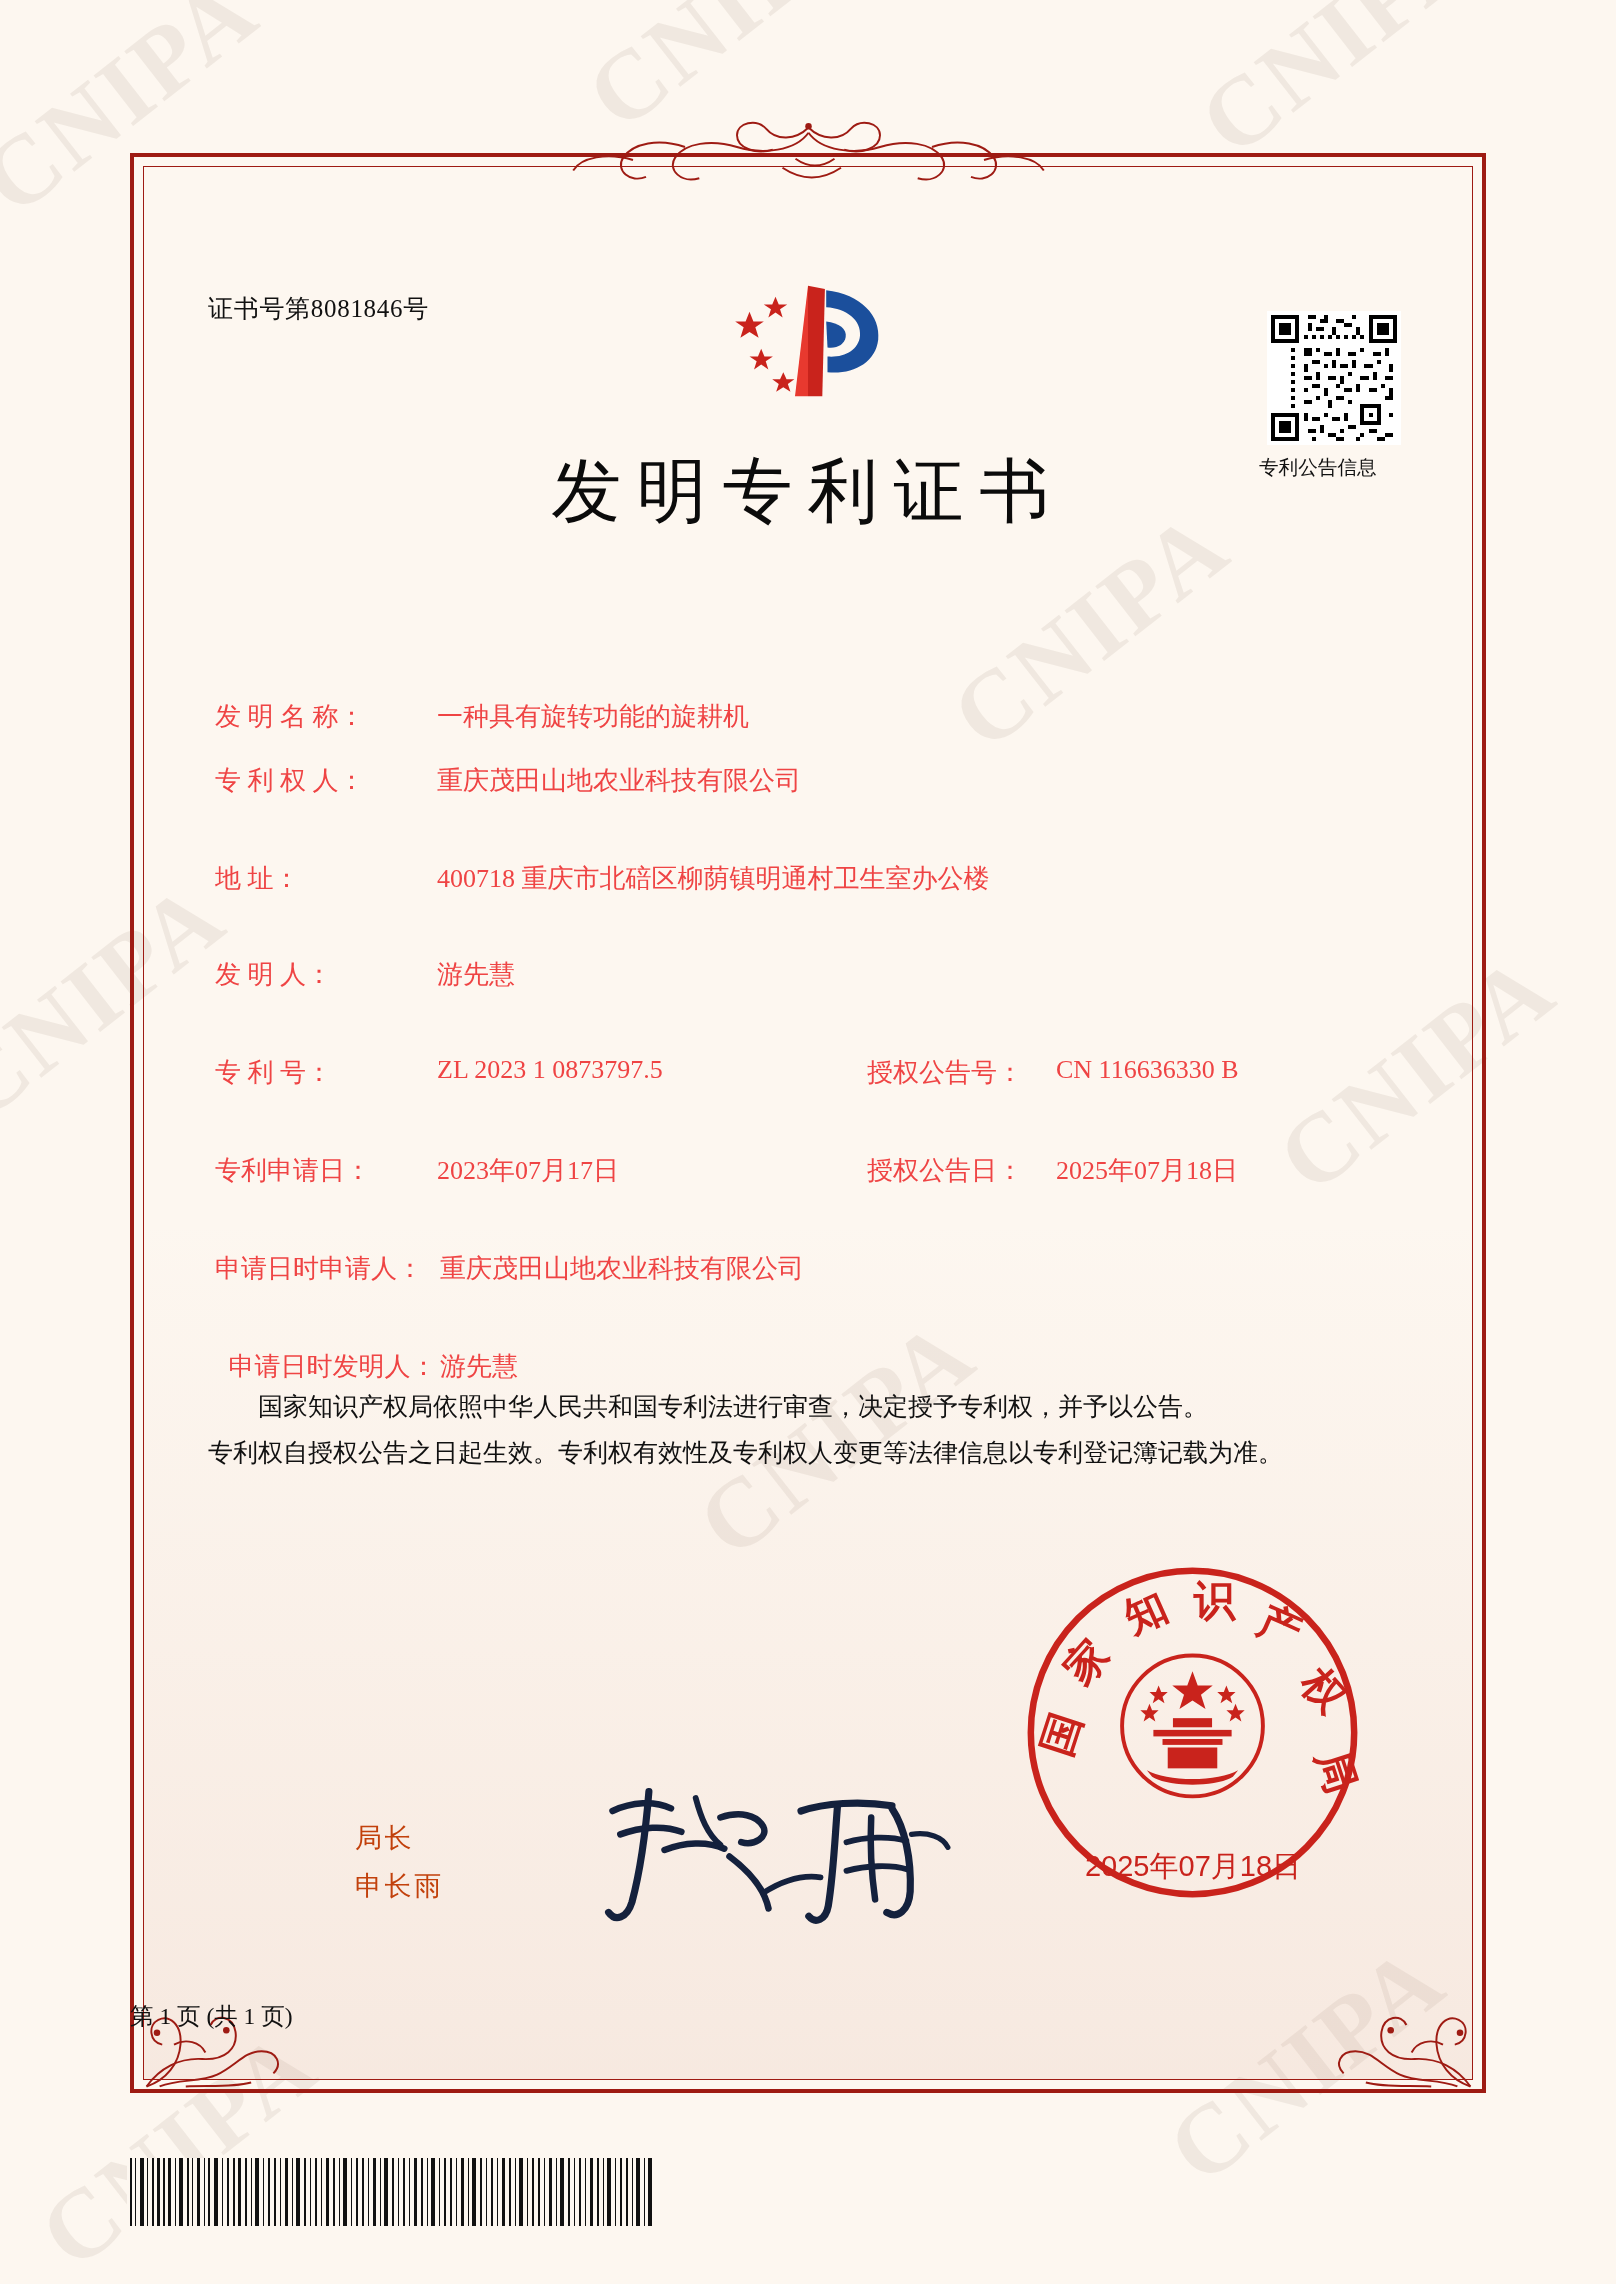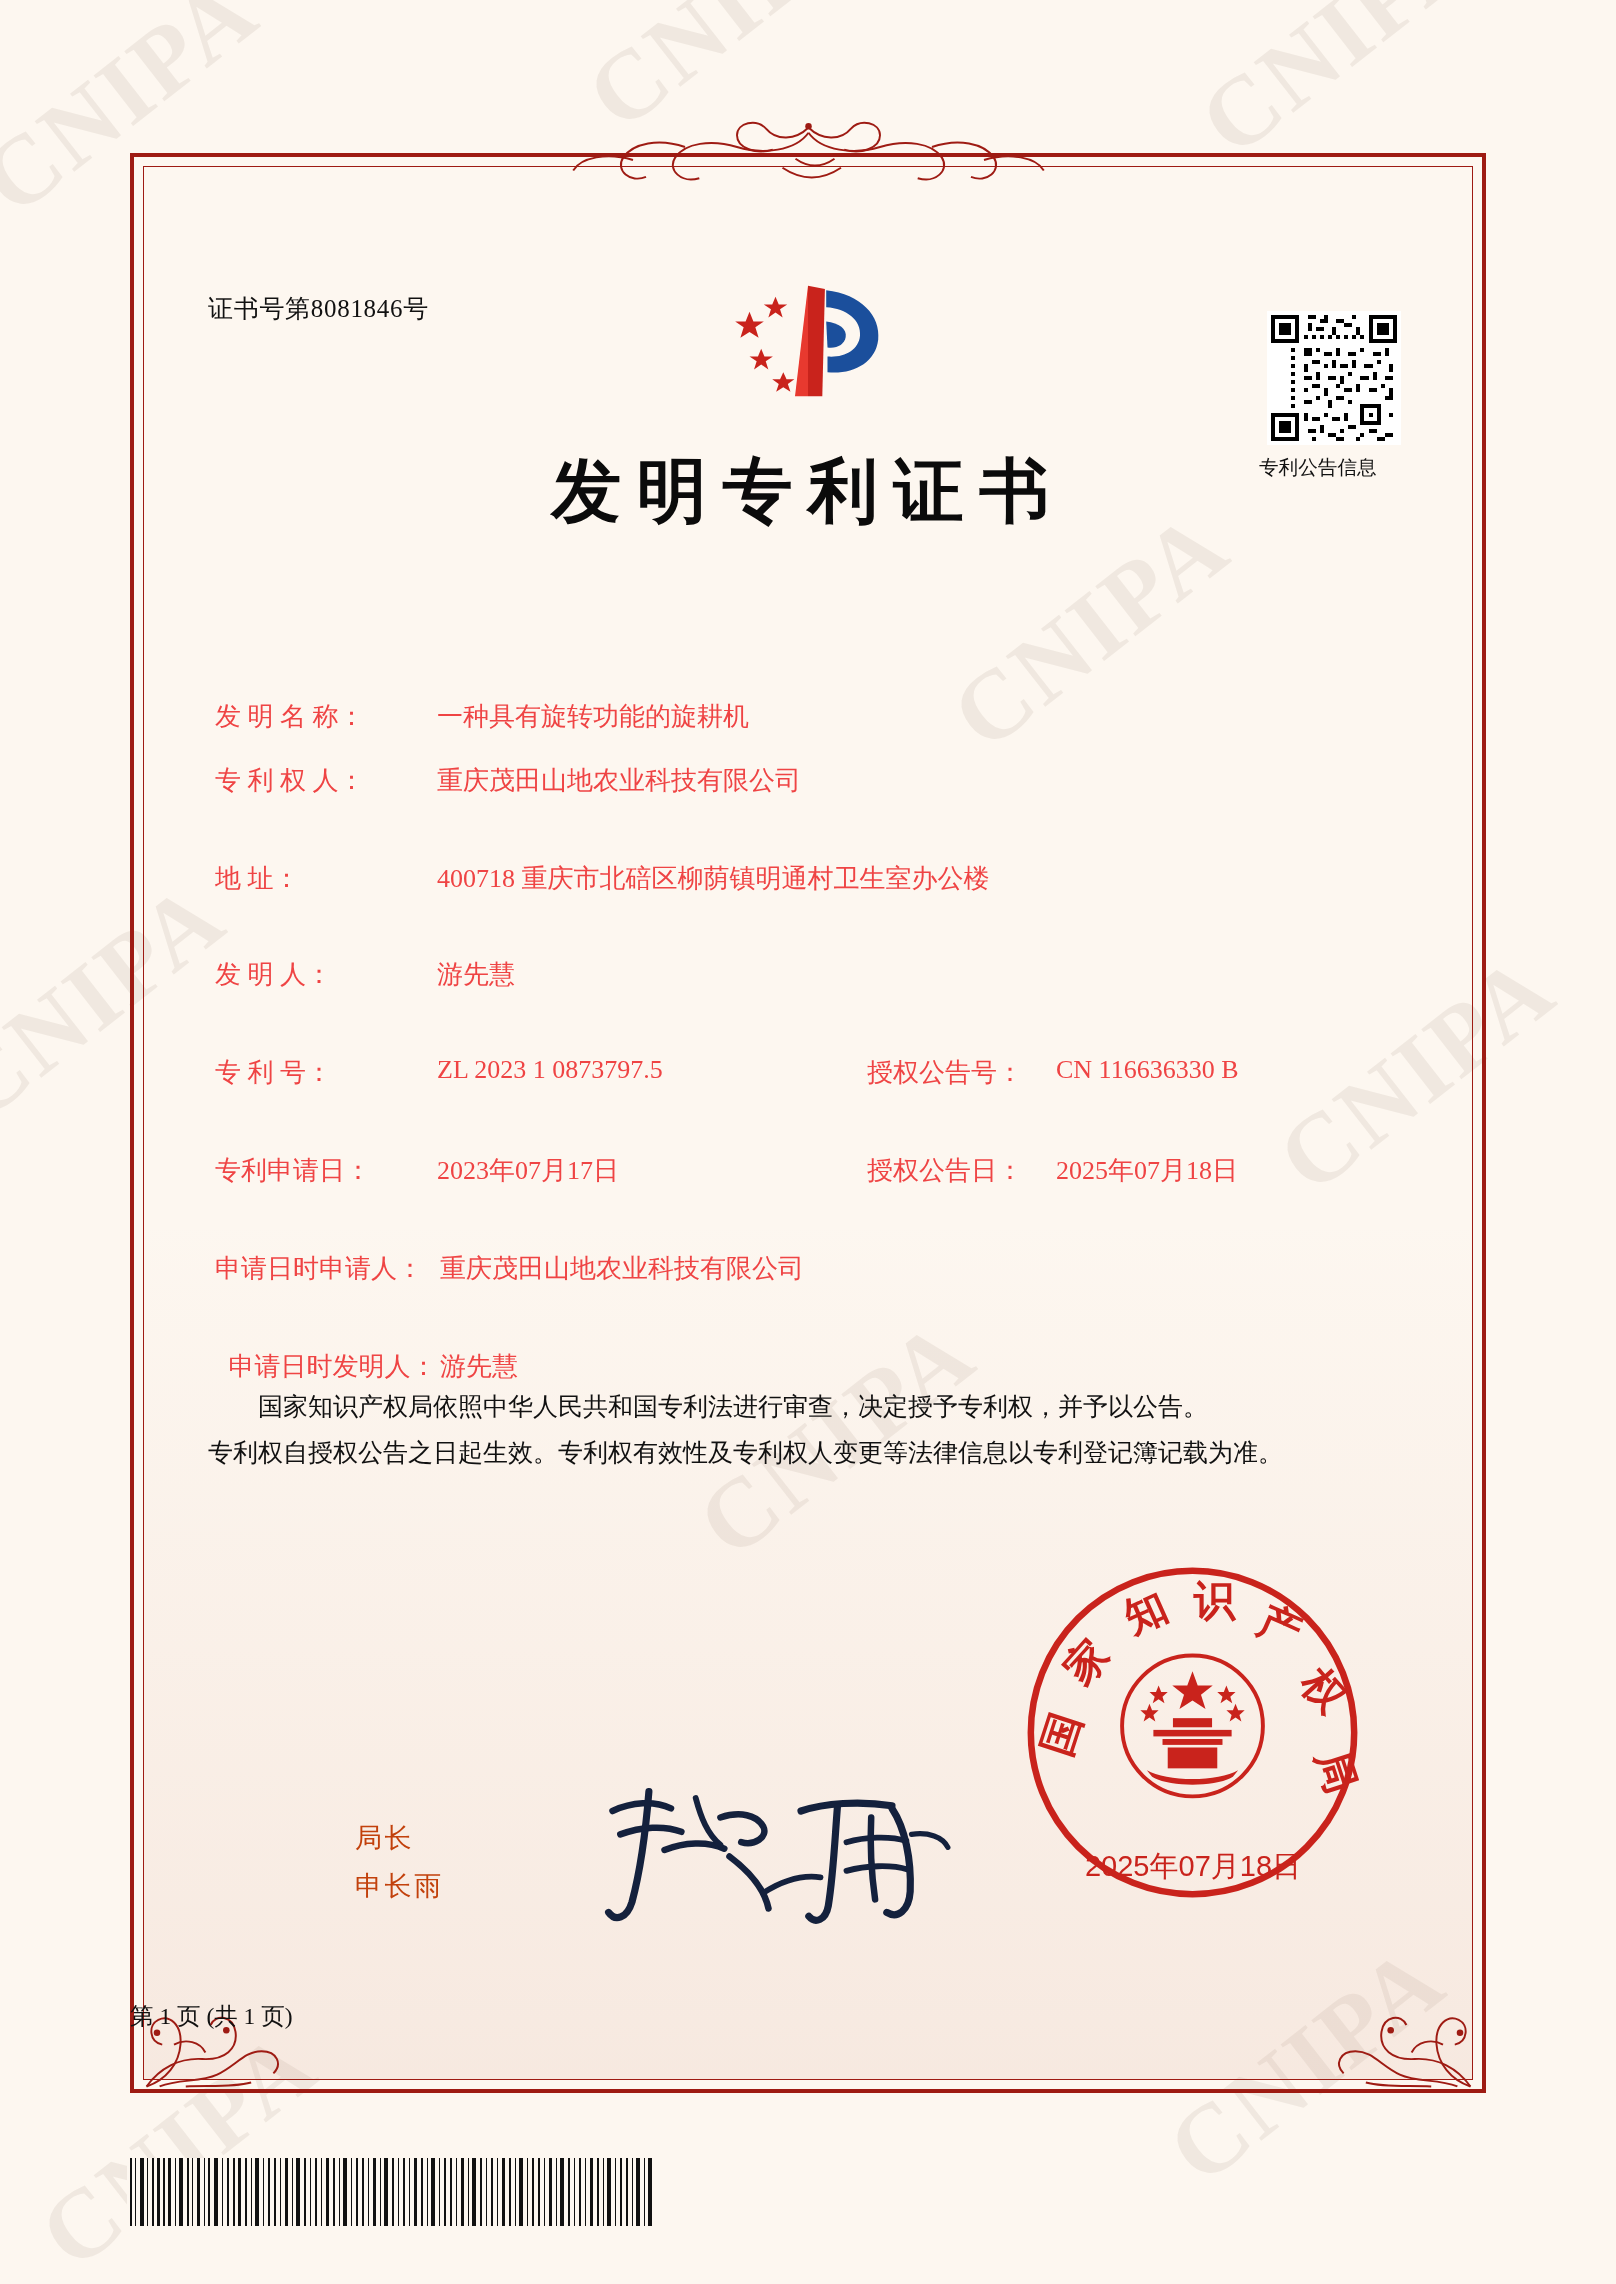--- a/index.html
+++ b/index.html
@@ -105,21 +105,21 @@
     color: #111;
   }
 
   .main-title {
     position: absolute;
     left: 0;
     right: 0;
     top: 264px;
     text-align: center;
     font-size: 70px;
-    font-weight: bold;
+    font-weight: normal;
     letter-spacing: 15.6px;
     color: #0b0b0b;
     font-family: "DejaVu Serif", "Liberation Serif", serif;
   }
 
   .fields {
     position: absolute;
     left: 85px;
     top: 518px;
     right: 72px;

